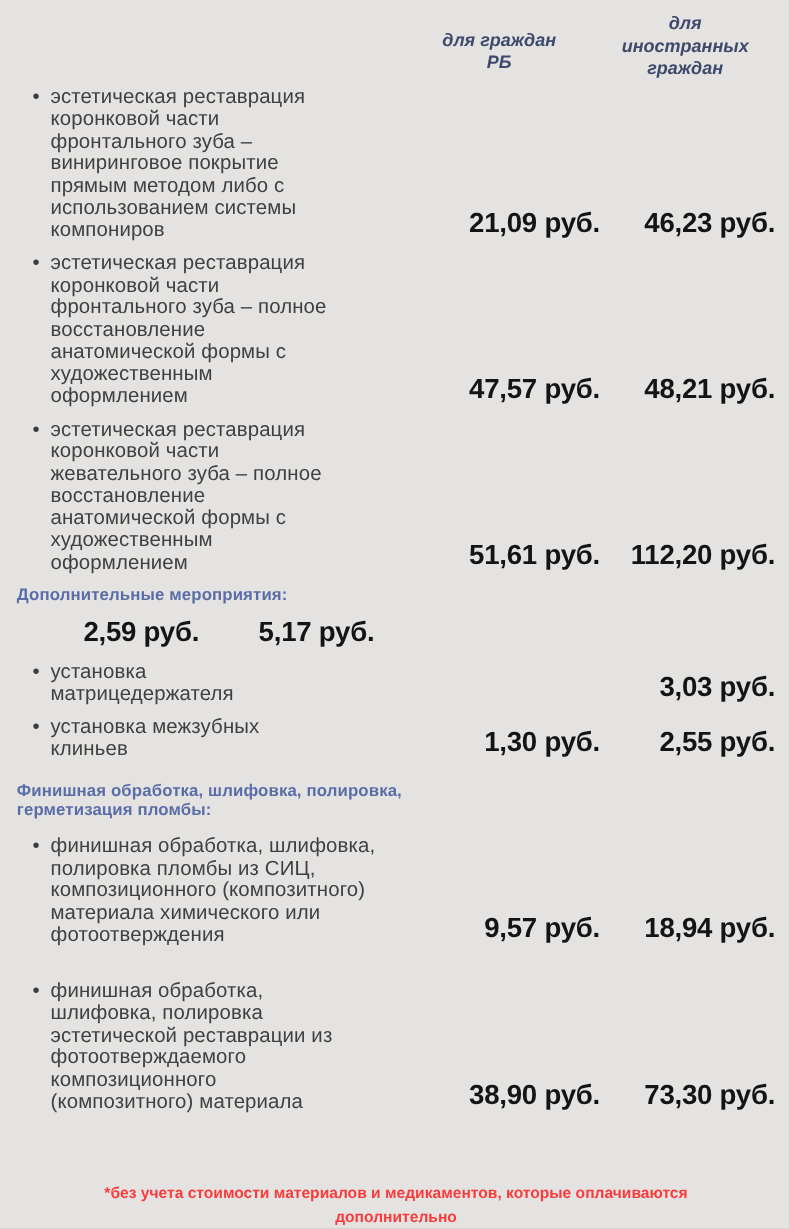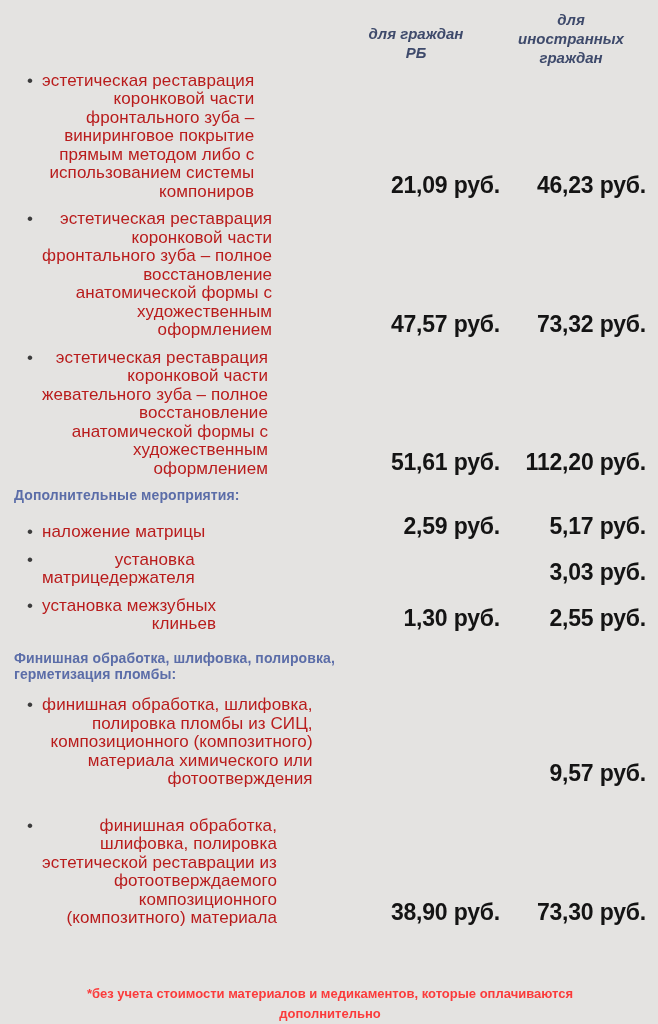--- a/index.html
+++ b/index.html
@@ -31,25 +31,24 @@
   }
   .ch.c1{width:160px;padding-top:14px;}
   .ch.c2{width:150px;}
   
   .row{display:flex;align-items:flex-end;margin-bottom:9px;}
   .desc{
     flex:1;
     display:flex;
     gap:9px;
     padding-left:13px;
-    color:#b91c1c;
+    color:#404040;
     font-size:17px;
     line-height:1.09;
     letter-spacing:.1px;
-    text-align:right;
   }
   .dot{color:#3c3c3c;font-size:17px;line-height:1.09;}
   .dot::before{content:"\2022";}
   .txt{white-space:pre-line;}
   .price{
     font-weight:bold;
     font-size:23px;
     color:#141414;
     text-align:right;
     white-space:nowrap;
@@ -115,45 +114,41 @@
         <span class="dot"></span>
         <span class="txt">эстетическая реставрация
 коронковой части
 фронтального зуба – полное
 восстановление
 анатомической формы с
 художественным
 оформлением</span>
       </div>
       <div class="price p1">47,57 руб.</div>
-      <div class="price p2">73,32 руб.</div>
+      <div class="price p2">48,21 руб.</div>
     </div>
     <div class="row">
       <div class="desc">
         <span class="dot"></span>
         <span class="txt">эстетическая реставрация
 коронковой части
 жевательного зуба – полное
 восстановление
 анатомической формы с
 художественным
 оформлением</span>
       </div>
       <div class="price p1">51,61 руб.</div>
       <div class="price p2">112,20 руб.</div>
     </div>
   </div>
 
   <div>
     <div class="sec-title t2">Дополнительные мероприятия:</div>
     <div class="row">
-      <div class="desc">
-        <span class="dot"></span>
-        <span class="txt">наложение матрицы</span>
-      </div>
       <div class="price p1">2,59 руб.</div>
       <div class="price p2">5,17 руб.</div>
     </div>
     <div class="row">
       <div class="desc">
         <span class="dot"></span>
         <span class="txt">установка
 матрицедержателя</span>
       </div>
       <div class="price p1">3,03 руб.</div>
@@ -175,20 +170,21 @@
     <div class="row gap-lg">
       <div class="desc">
         <span class="dot"></span>
         <span class="txt">финишная обработка, шлифовка,
 полировка пломбы из СИЦ,
 композиционного (композитного)
 материала химического или
 фотоотверждения</span>
       </div>
       <div class="price p1">9,57 руб.</div>
+      <div class="price p2">18,94 руб.</div>
     </div>
     <div class="row">
       <div class="desc">
         <span class="dot"></span>
         <span class="txt">финишная обработка,
 шлифовка, полировка
 эстетической реставрации из
 фотоотверждаемого
 композиционного
 (композитного) материала</span>

